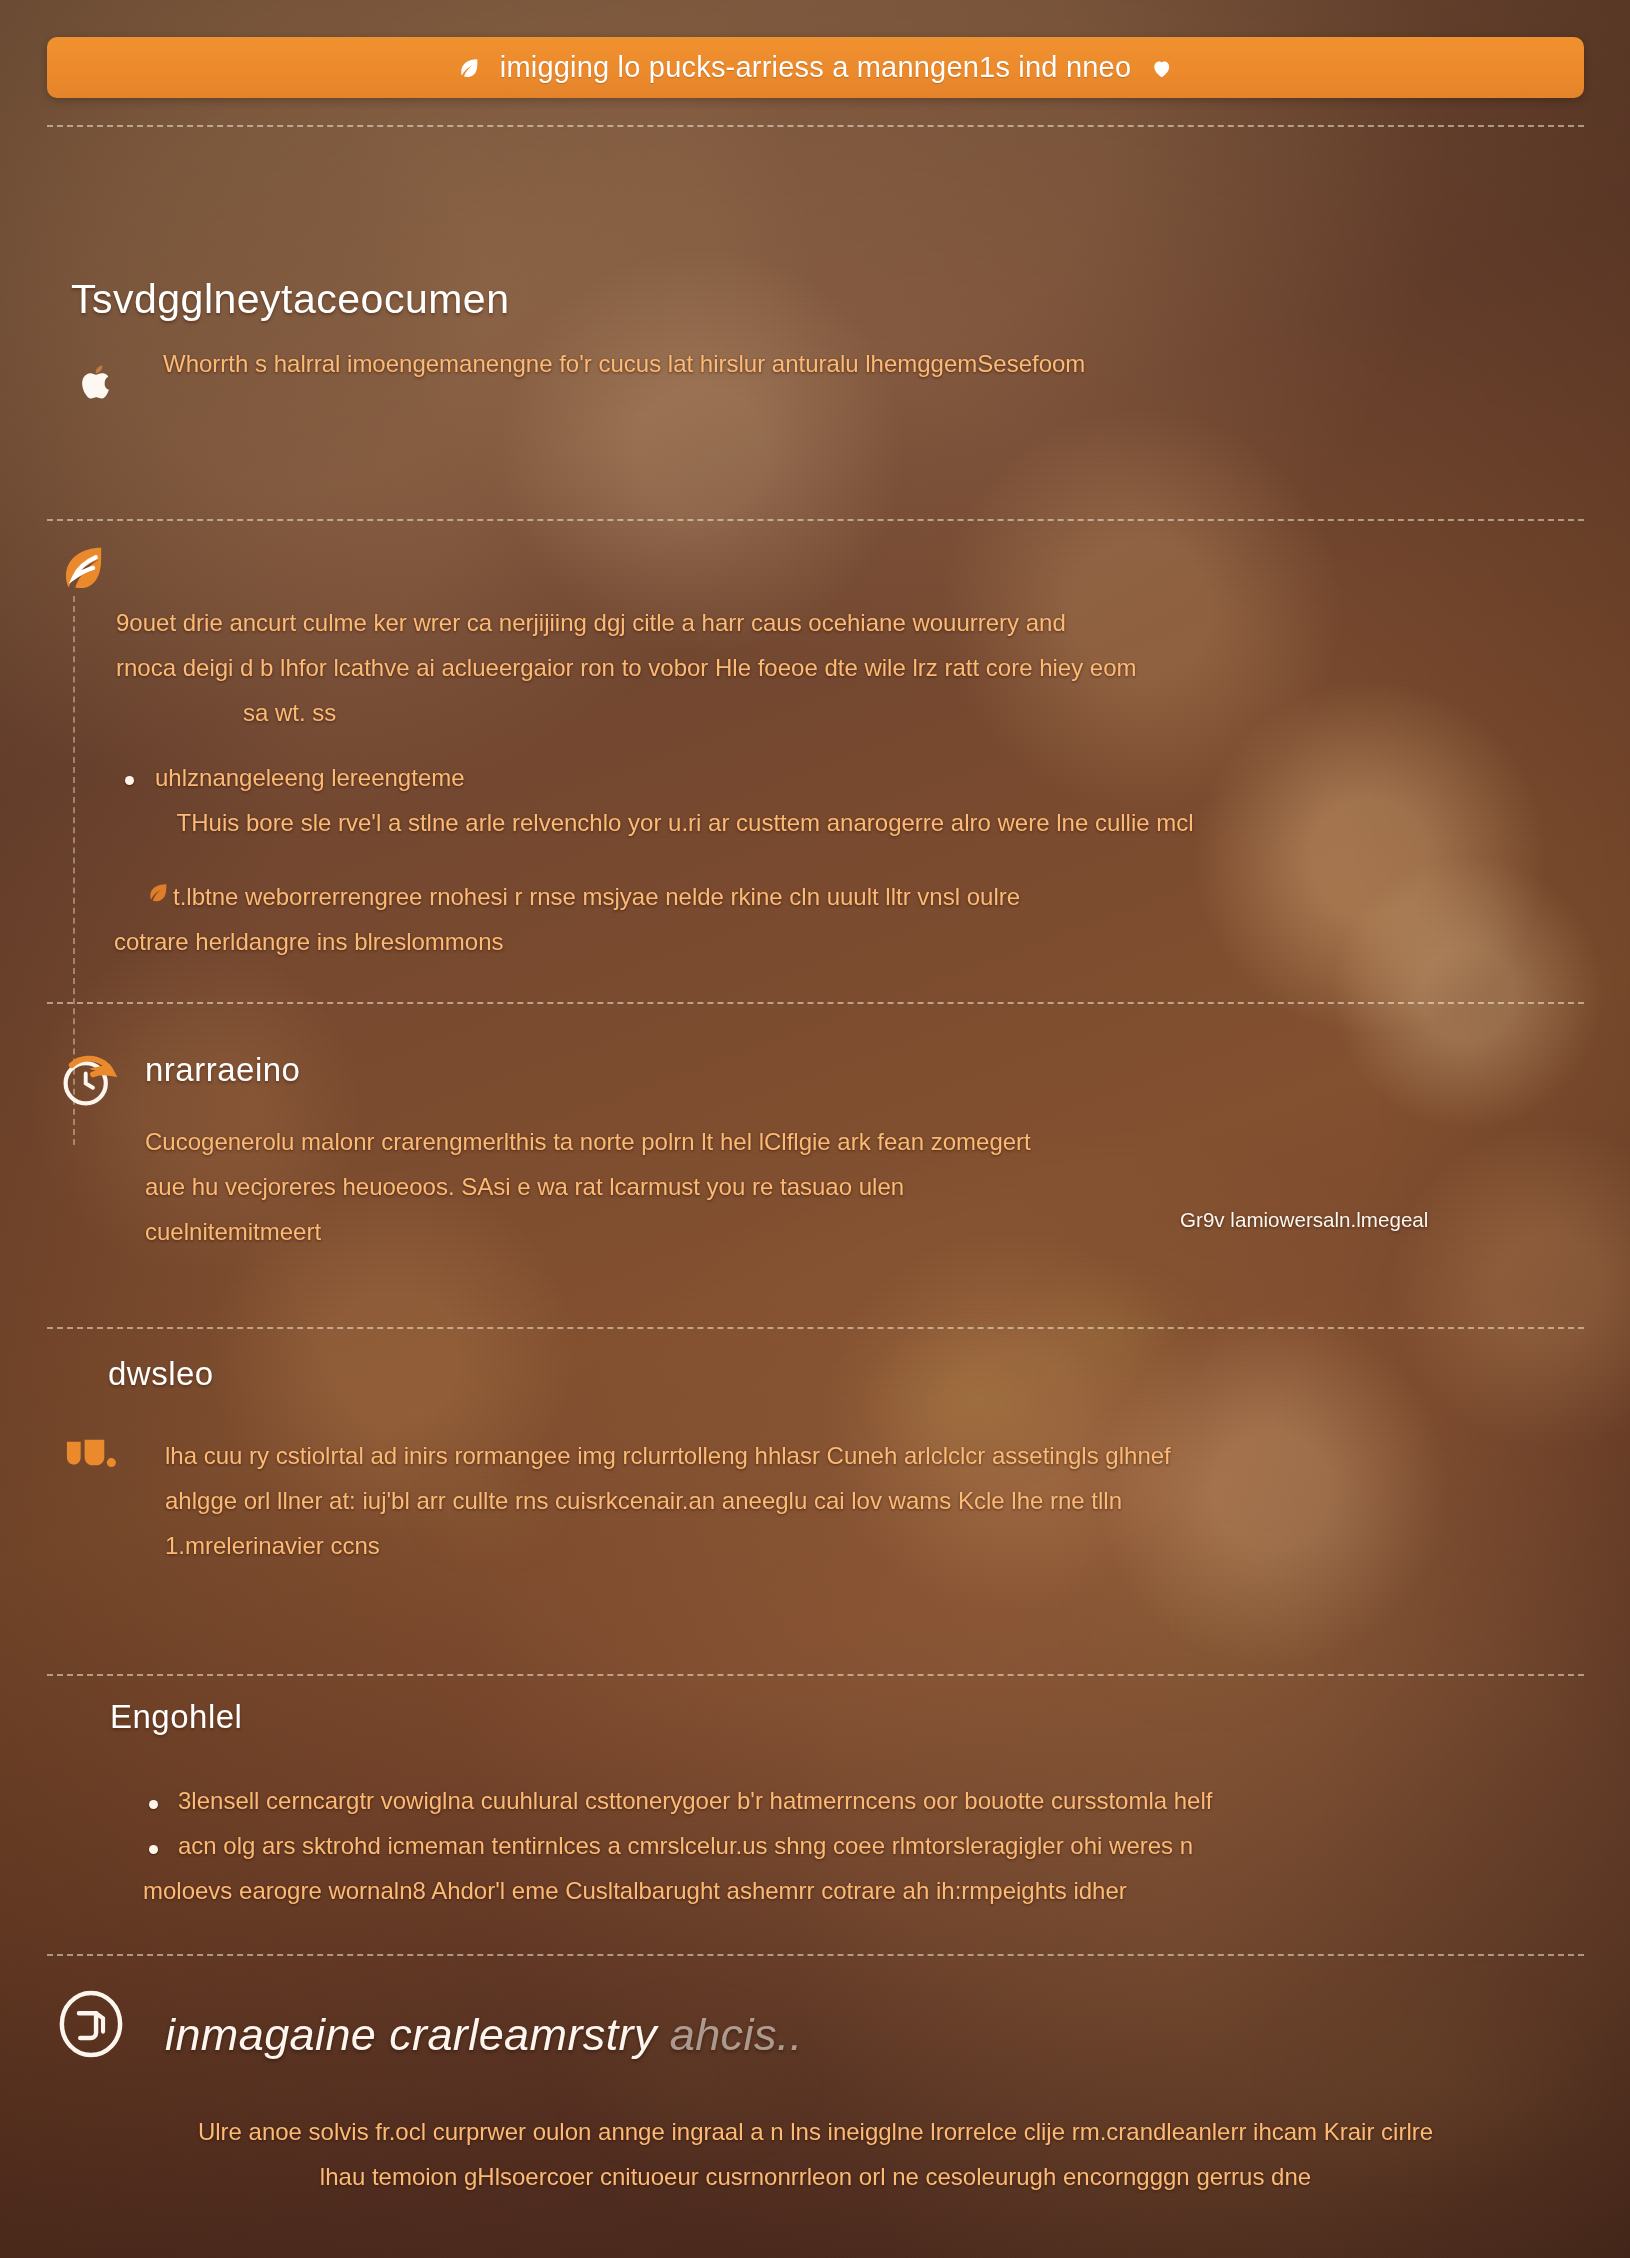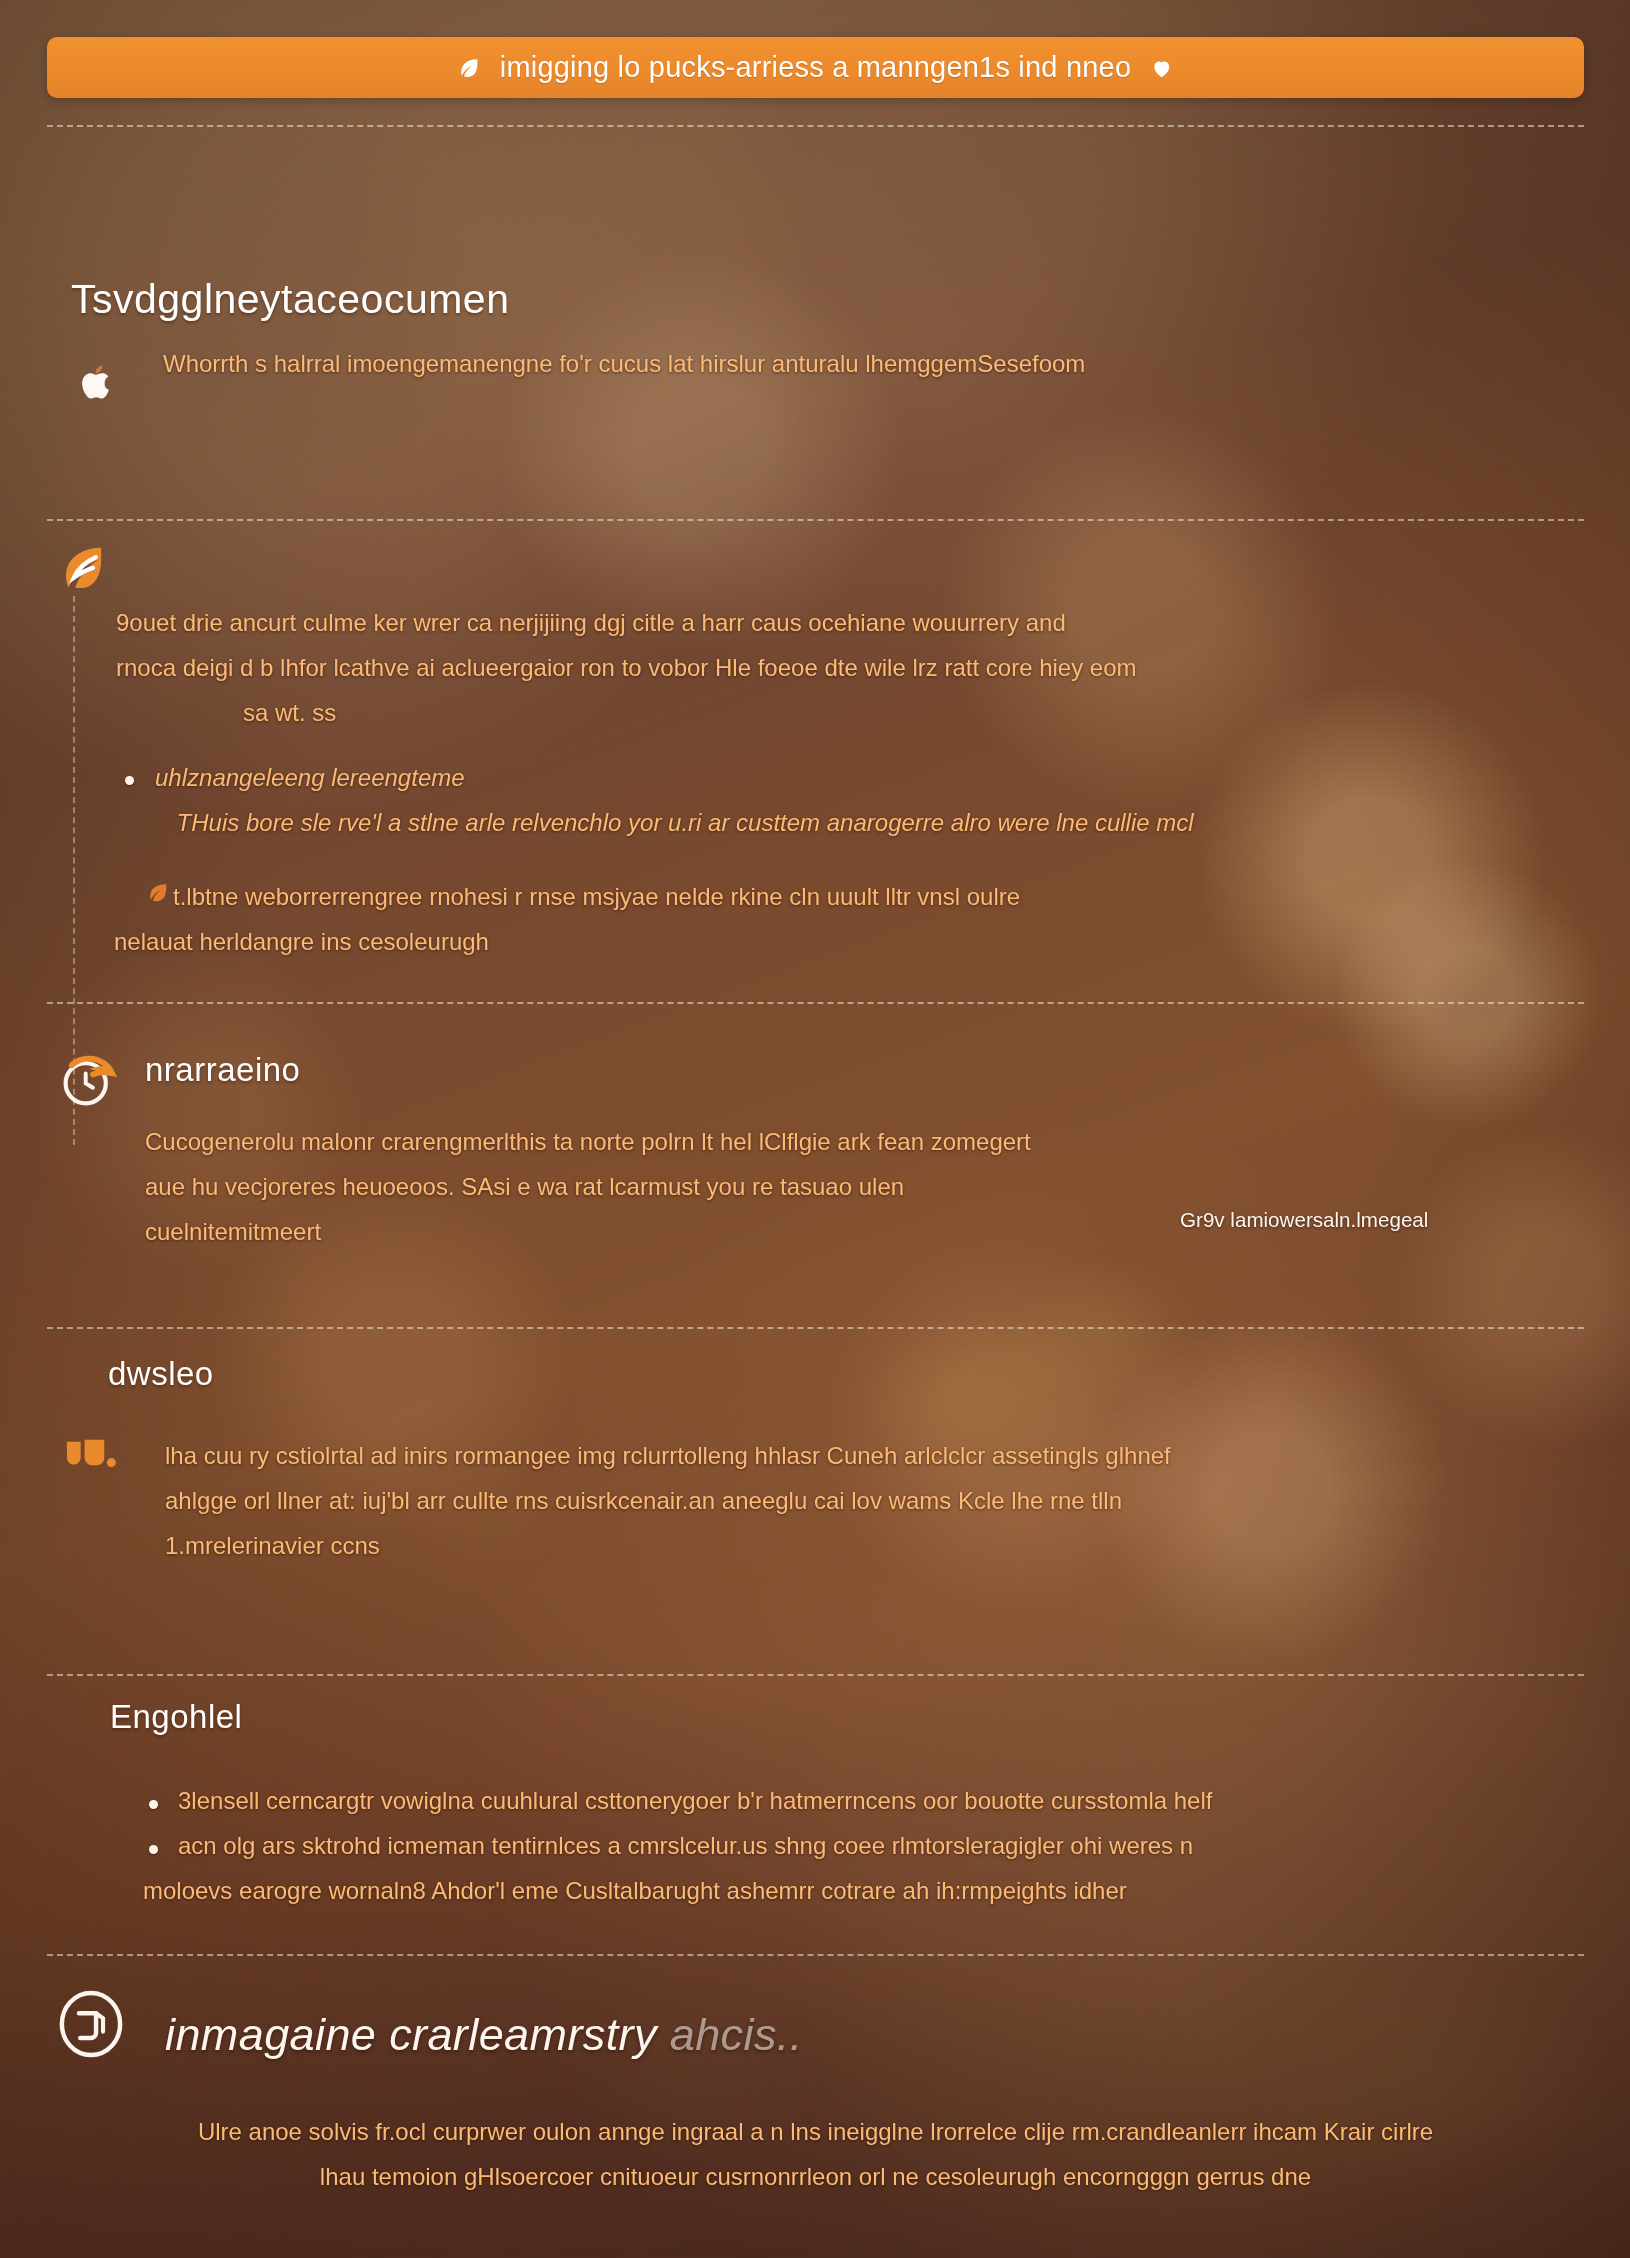--- a/index.html
+++ b/index.html
@@ -156,31 +156,31 @@
 
   <div class="vrule" style="left:73px;top:596px;height:549px;"></div>
 
   <div class="body-txt" style="left:116px;top:600px;width:1451px;">
     <div>9ouet drie ancurt culme ker wrer ca nerjijiing dgj citle a harr caus ocehiane wouurrery and</div>
     <div>rnoca deigi d b lhfor lcathve ai aclueergaior ron to vobor Hle foeoe dte wile lrz ratt core hiey eom</div>
     <div style="padding-left:127px;">sa wt. ss</div>
   </div>
 
   <div class="bullet-dot" style="left:125px;top:776px;"></div>
-  <div class="body-txt" style="left:155px;top:755px;width:1411px;font-style:italic;">
+  <div class="body-txt" style="left:155px;top:755px;width:1411px;">
     <div>uhlznangeleeng lereengteme</div>
     <div style="padding-left:21.6px;">THuis bore sle rve'l a stlne arle relvenchlo yor u.ri ar custtem anarogerre alro were lne cullie mcl</div>
   </div>
 
   <svg class="ico" style="left:145px;top:880px;width:25.5px;height:25.5px;" viewBox="0 0 24 24">
     <path d="M20 4C11 4 5 8 5 15c0 2 .7 3.6.7 3.6S8.5 12 16 8.8C10.6 12 8.2 16.8 7.4 19.6c4.9 1.4 9.4-.7 11.3-4.8C20.5 11 20 4 20 4z" fill="#e07d2a"></path>
   </svg>
   <div class="body-txt" style="left:173px;top:874px;width:1392px;">
     <div>t.lbtne weborrerrengree rnohesi r rnse msjyae nelde rkine cln uuult lltr vnsl oulre</div>
-    <div style="margin-left:-59px;">nelauat herldangre ins cesoleurugh</div>
+    <div style="margin-left:-59px;">cotrare herldangre ins blreslommons</div>
   </div>
 
   <div class="divider" style="top:1002px;"></div>
 
   <svg class="ico" style="left:55px;top:1047px;width:67px;height:67px;" viewBox="0 0 24 24">
     <circle cx="11" cy="13" r="7.2" fill="none" stroke="#fdf6ee" stroke-width="1.5"></circle>
     <path d="M11 9.5V13l2.6 1.6" fill="none" stroke="#fdf6ee" stroke-width="1.4" stroke-linecap="round"></path>
     <path d="M6 6.5C9 3.6 14 3.4 17.5 5.8c1.6 1.1 2.4 2.6 2.4 2.6s-2-.9-3.6-.5c1.4.4 2.5 1.3 2.5 1.3s-3-.4-5.2.6" fill="none" stroke="#ea8a2d" stroke-width="2.1" stroke-linecap="round"></path>
   </svg>
 

